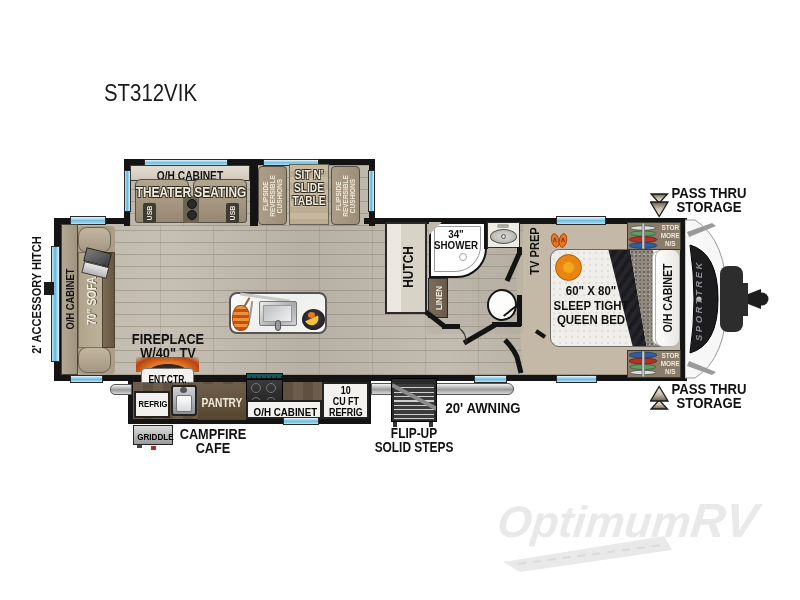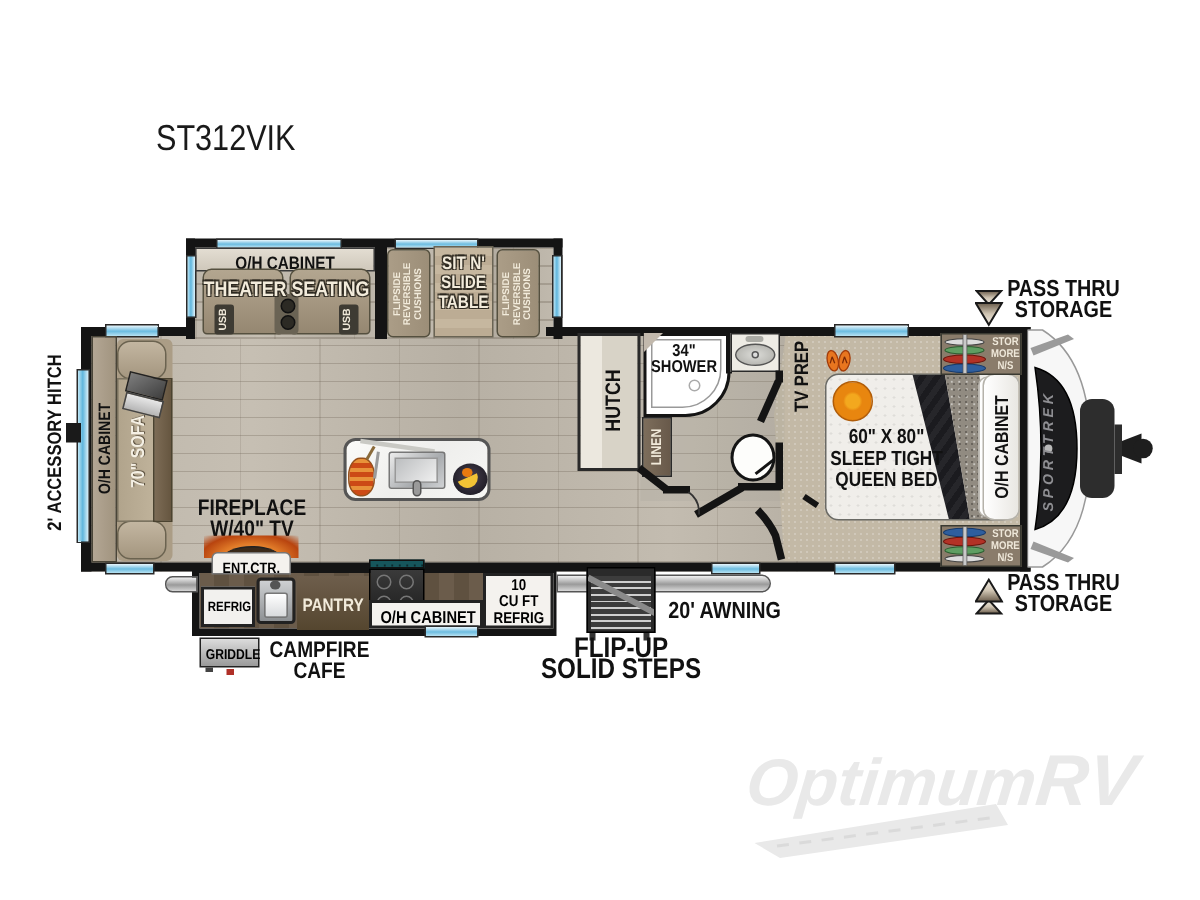--- a/index.html
+++ b/index.html
@@ -179,21 +179,21 @@
 
 <div class="abs" style="left:391px;top:378px;width:46px;height:44px;background:#2a2a2a;border:1px solid #000;box-sizing:border-box;">
   <div style="position:absolute;left:2px;top:5px;width:40px;height:36px;background:repeating-linear-gradient(180deg,#3c3c3c 0 3.2px,#cfcfcf 3.2px 4.4px);"></div>
   <svg width="44" height="42" style="position:absolute;left:0;top:0;">
       <line x1="0" y1="6" x2="45" y2="30" stroke="#8a8a8a" stroke-width="4"></line>
     </svg>
 </div>
 <div class="abs" style="left:393px;top:422px;width:4px;height:5px;background:#333;"></div>
 <div class="abs" style="left:429px;top:422px;width:4px;height:5px;background:#333;"></div>
 
-<div class="lbl" style="left:414px;top:426px;transform:translateX(-50%);font-size:19px;text-align:center;line-height:14px;"><span class="cond">FLIP-UP<br>SOLID STEPS</span></div>
+<div class="lbl" style="left:414px;top:426px;transform:translateX(-50%);font-size:14px;text-align:center;line-height:14px;"><span class="cond">FLIP-UP<br>SOLID STEPS</span></div>
 
 <div class="abs" style="left:385px;top:222px;width:42px;height:92px;background:linear-gradient(90deg,#ece8df 0 14px,#d8d3c7 14px 100%);border:2px solid #2a2a2a;box-sizing:border-box;"></div>
 <div class="rot" style="left:408px;top:267px;font-size:14px;"><span class="cond">HUTCH</span></div>
 
 <div class="abs" style="left:429px;top:222px;width:58px;height:56px;background:#fff;border:2.5px solid #141414;border-radius:0 0 30px 0;box-sizing:border-box;"></div>
 <div class="abs" style="left:434px;top:226px;width:47px;height:46px;border:1px solid #999;border-radius:0 0 26px 0;box-sizing:border-box;"></div>
 <div class="abs" style="left:459px;top:253px;width:8px;height:8px;border:1.5px solid #aaa;border-radius:50%;box-sizing:border-box;"></div>
 <div class="abs" style="left:429px;top:222px;width:13px;height:13px;background:#c2b9ad;clip-path:polygon(0 0,100% 0,0 100%);"></div>
 <div class="lbl" style="left:456px;top:229px;transform:translateX(-50%);font-size:11.5px;text-align:center;line-height:11px;"><span class="cond">34"<br>SHOWER</span></div>
 

